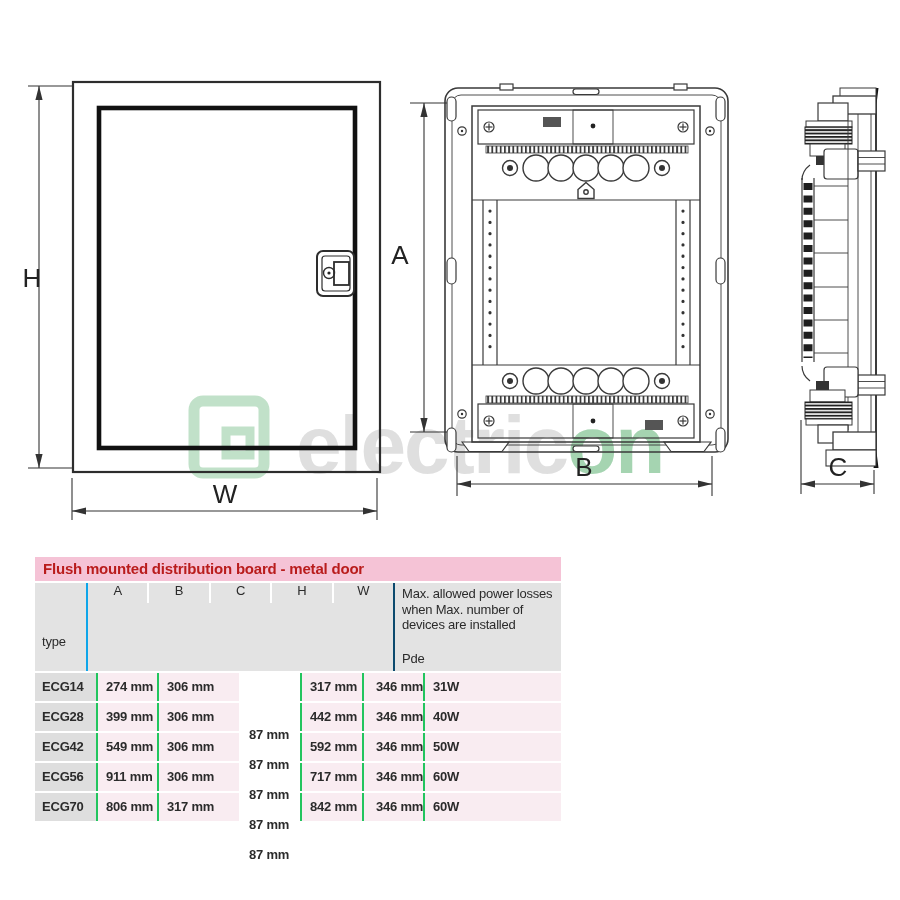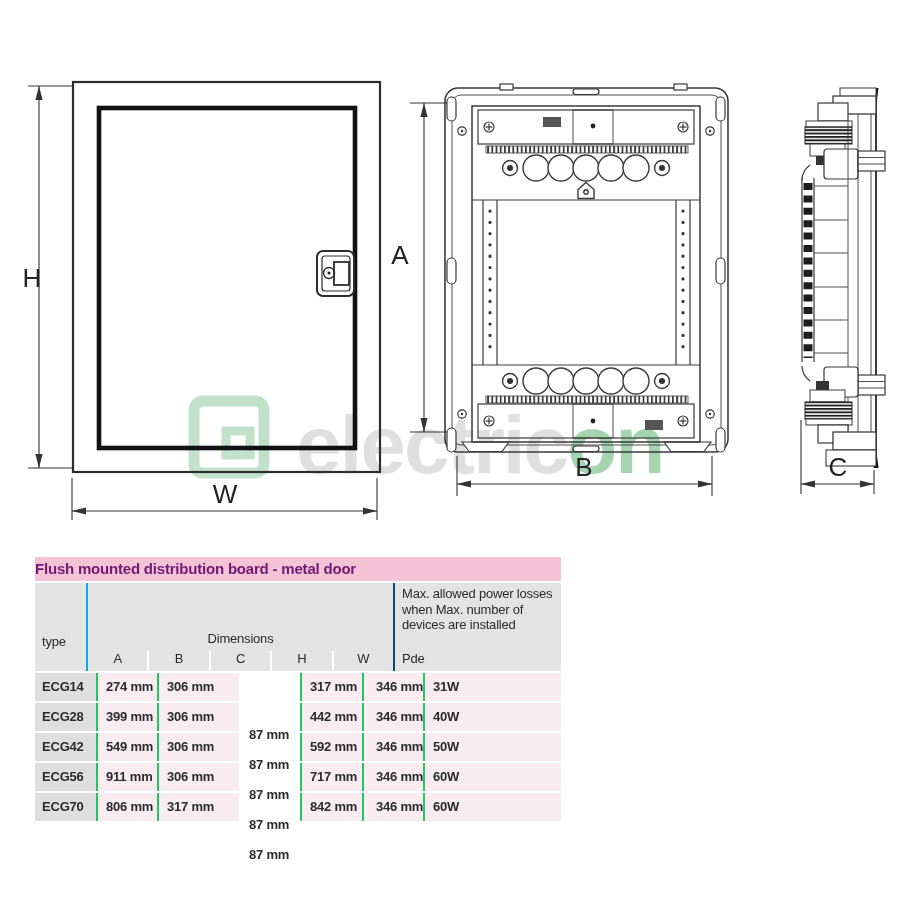--- a/index.html
+++ b/index.html
@@ -2,21 +2,21 @@
 <html><head>
 <meta charset="utf-8">
 <style>
   html,body{margin:0;padding:0;background:#fff;}
   body{width:900px;height:900px;position:relative;font-family:"Liberation Sans",sans-serif;color:#2b2b2b;overflow:hidden;}
   .drawing-svg{position:absolute;left:0;top:0;}
   svg text{font-family:"Liberation Sans",sans-serif;}
 
   
   .spec-table{position:absolute;left:35px;top:557px;width:526px;font-size:13px;letter-spacing:-0.2px;}
-  .title-bar{background:var(--pink-strong,#f5c3d6);font-weight:bold;font-size:15px;padding:3px 8px 4px 0;margin-bottom:2px;color:#701a75;}
+  .title-bar{background:var(--pink-strong,#f5c3d6);font-weight:bold;font-size:15px;padding:3px 8px 4px 8px;margin-bottom:2px;color:#b91c1c;}
   .thead{display:flex;background:#e3e3e3;height:88px;margin-bottom:2px;}
   .h-type{width:53px;box-sizing:border-box;display:flex;align-items:flex-end;padding:0 0 22px 7px;border-right:2px solid #0ea5e9;}
   .h-mid{width:305px;display:flex;flex-direction:column;}
   .h-dims{flex:1;display:flex;align-items:flex-end;justify-content:center;padding-bottom:5px;}
   .h-sub{display:flex;height:20px;}
   .h-sub-cell{flex:1;text-align:center;border-left:2px solid #fff;box-sizing:border-box;}
   .h-sub-cell:first-child{border-left:none;}
   .h-power{flex:1;border-left:2px solid #0c4a6e;box-sizing:border-box;display:flex;flex-direction:column;padding:3px 0 0 7px;}
   .h-power-text{flex:1;line-height:1.2;padding-right:2px;}
   .h-pde{height:20px;}
@@ -262,21 +262,20 @@
   </g>
   <text x="838" y="476" font-size="26" fill="#222" text-anchor="middle">C</text>
 </svg>
 
 <div class="spec-table">
   <div class="title-bar">Flush mounted distribution board - metal door</div>
 
   <div class="thead">
     <div class="h-type">type</div>
     <div class="h-mid">
-      <div class="h-dims">Dimensions</div>
       <div class="h-sub">
         <div class="h-sub-cell">A</div>
         <div class="h-sub-cell">B</div>
         <div class="h-sub-cell">C</div>
         <div class="h-sub-cell">H</div>
         <div class="h-sub-cell">W</div>
       </div>
     </div>
     <div class="h-power">
       <div class="h-power-text">Max. allowed power losses when Max. number of devices are installed</div>

